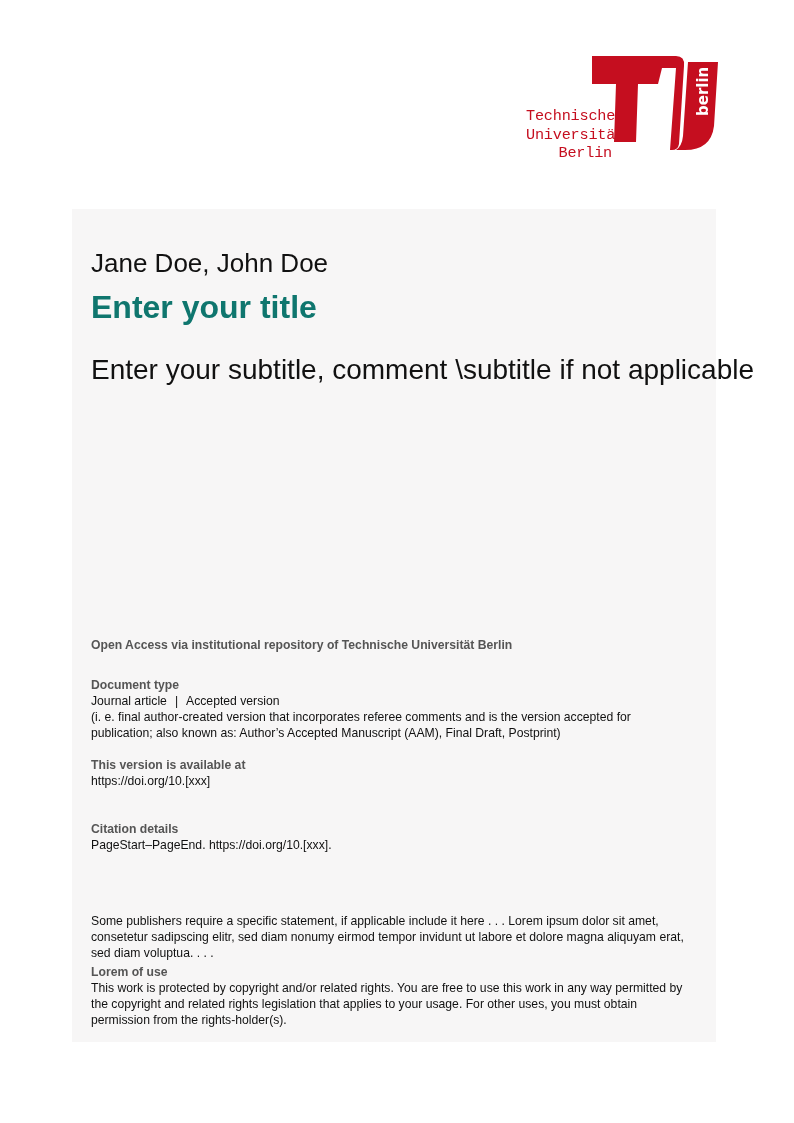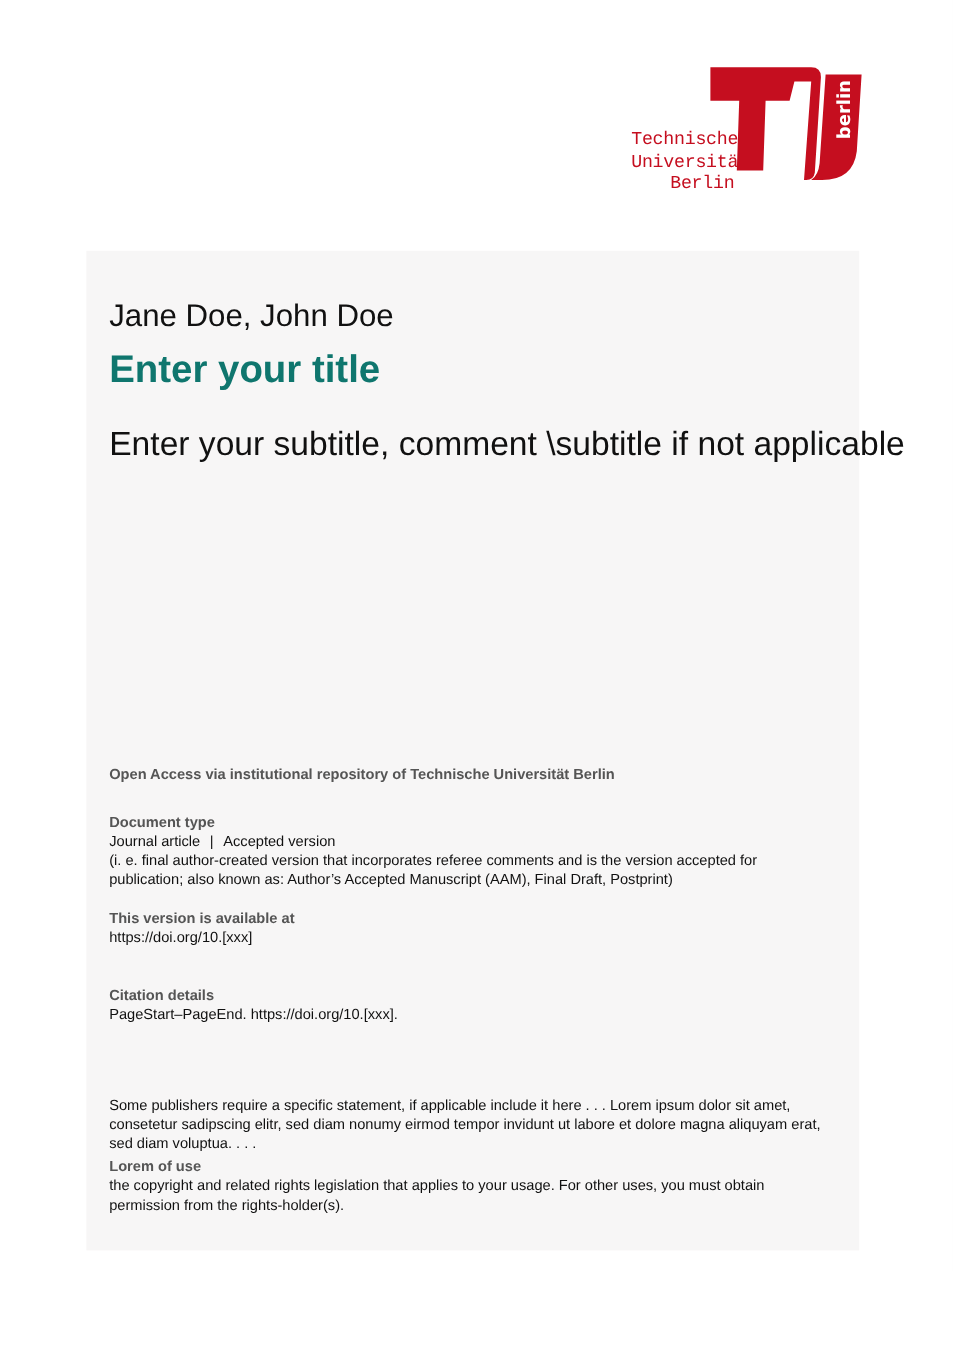--- a/index.html
+++ b/index.html
@@ -82,15 +82,16 @@
 </div>
 
 <div class="meta statement">
   <span class="l">Some publishers require a specific statement, if applicable include it here . . . Lorem ipsum dolor sit amet,</span>
   <span class="l">consetetur sadipscing elitr, sed diam nonumy eirmod tempor invidunt ut labore et dolore magna aliquyam erat,</span>
   <span class="l">sed diam voluptua. . . .</span>
 </div>
 
 <div class="meta terms">
   <span class="h">Lorem of use</span>
+  <span class="l">This work is protected by copyright and/or related rights. You are free to use this work in any way permitted by</span>
   <span class="l">the copyright and related rights legislation that applies to your usage. For other uses, you must obtain</span>
   <span class="l">permission from the rights-holder(s).</span>
 </div>
 
 </body></html>

